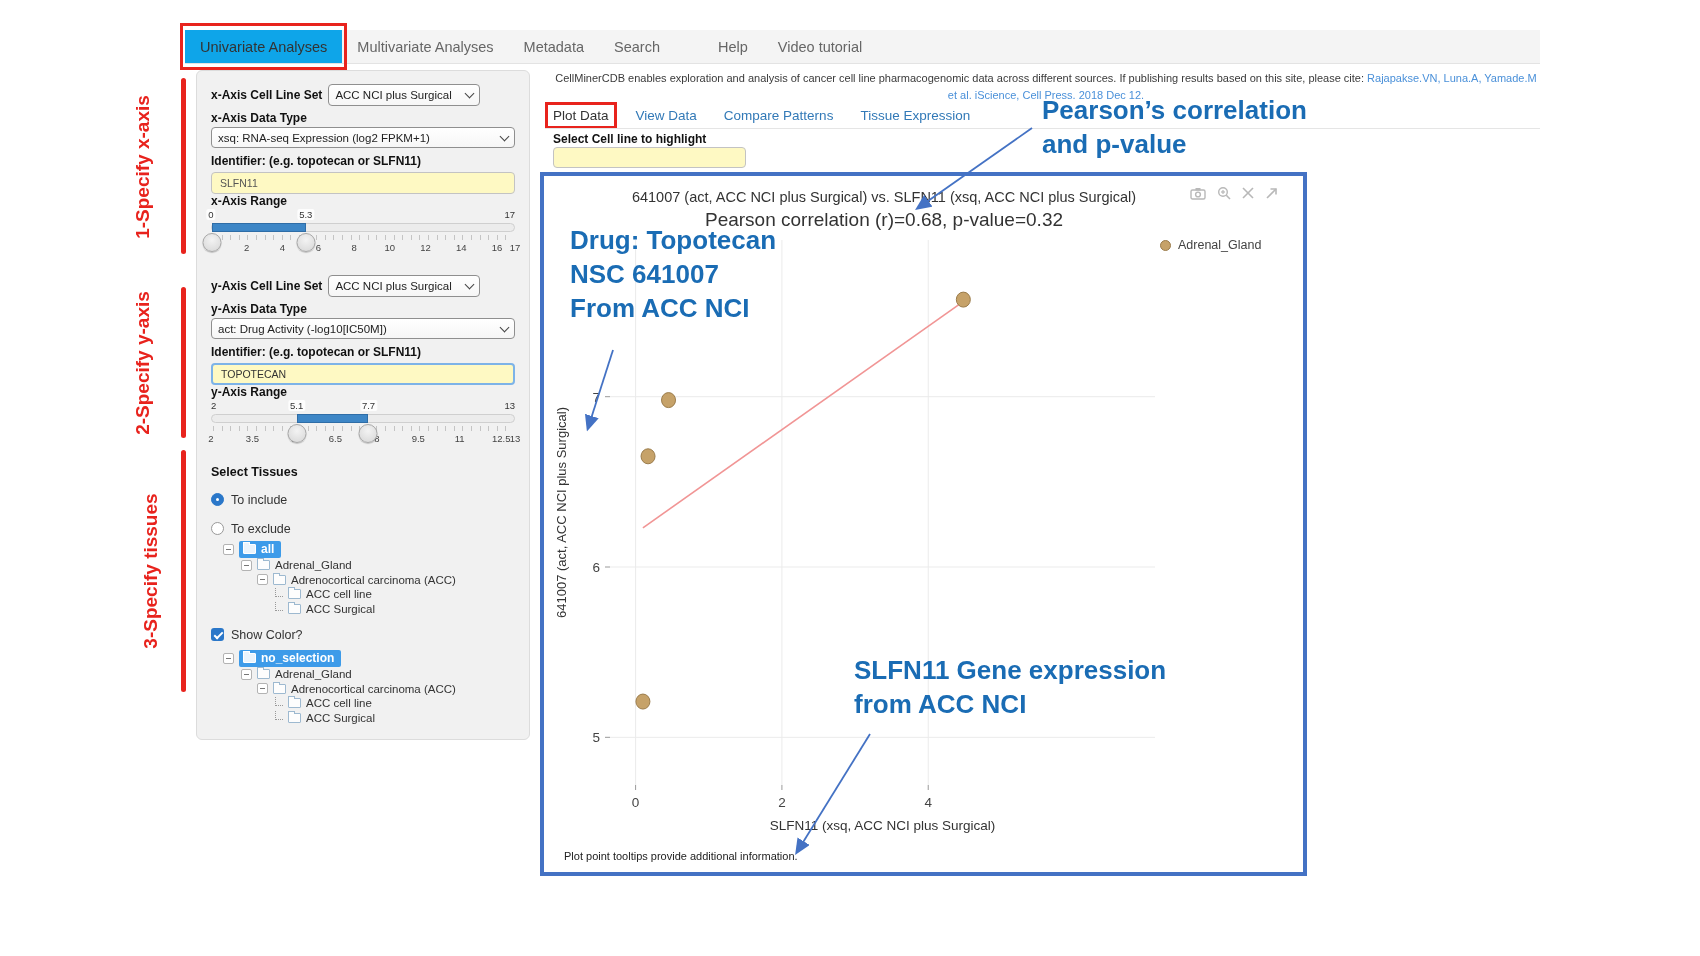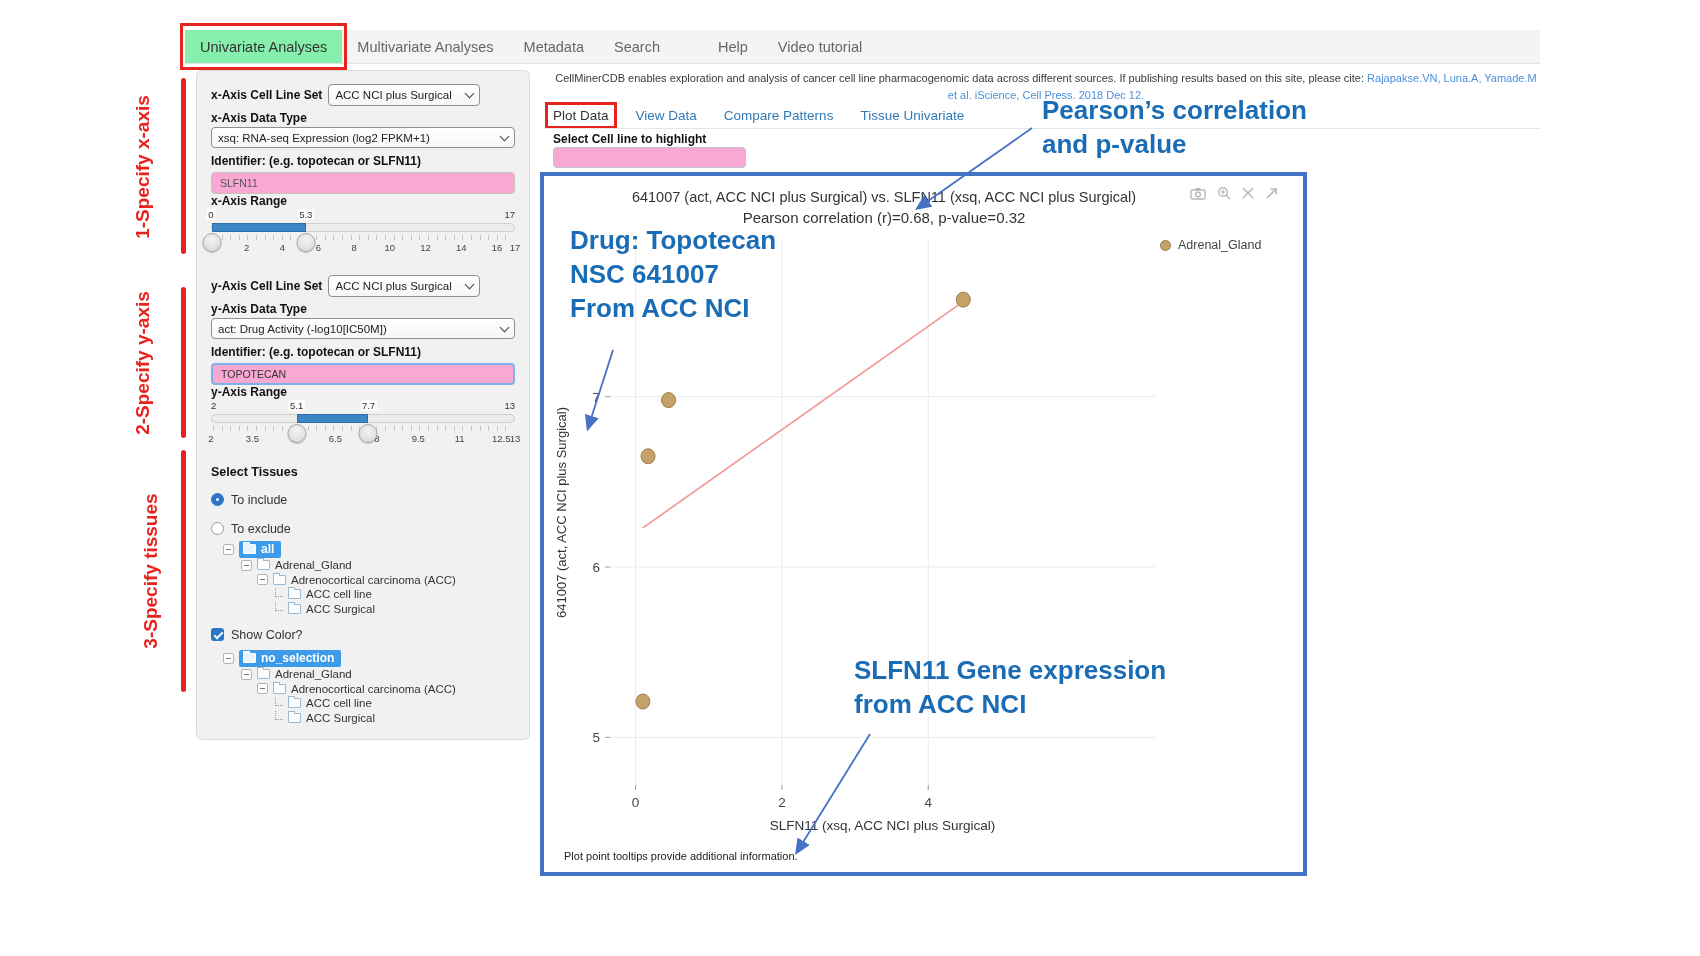--- a/index.html
+++ b/index.html
@@ -3,42 +3,42 @@
 <meta charset="utf-8">
 <style>
   * { box-sizing: border-box; margin: 0; padding: 0; }
   html,body { width:1700px; height:956px; background:#fff; font-family:"Liberation Sans",sans-serif; overflow:hidden; position:relative; }
 
   
   .navbar { position:absolute; left:185px; top:30px; width:1355px; height:34px;
             background:#f4f4f4; border-bottom:1px solid #e3e3e3; display:flex; align-items:stretch;
             font-size:14.5px; color:#666; }
   .nav-item { display:flex; align-items:center; padding:0 15px; cursor:default; white-space:nowrap; }
-  .nav-item.active { background:#86efac; color:#333; position:relative; }
+  .nav-item.active { background:#0ea5e9; color:#333; position:relative; }
   .nav-item.active::after { content:""; position:absolute; left:-5px; right:-5px; top:-7px; bottom:-7px;
                             border:3px solid #e8231d; pointer-events:none; }
   .nav-gap { width:28px; }
 
   
   .bracket { position:absolute; left:181px; width:5px; background:#e8231d; border-radius:3px; z-index:4; }
   .vlabel { position:absolute; width:170px; text-align:center; color:#e8231d; font-weight:bold;
             font-size:19px; transform:rotate(-90deg); white-space:nowrap; z-index:4; }
 
   
   .panel { position:absolute; left:196px; top:70px; width:334px; background:#f1f1f1;
            border:1px solid #dcdcdc; border-radius:6px; padding:12px 14px 14px 14px; font-size:12px; color:#222; }
   .lbl { font-weight:bold; font-size:12px; color:#111; }
   .row-inline { display:flex; align-items:center; gap:6px; height:24px; }
   .sel { display:inline-flex; align-items:center; justify-content:space-between; background:linear-gradient(#fff,#f6f6f6);
          border:1px solid #8f8f8f; border-radius:4px; padding:2px 6px; font-size:11.5px; color:#222; height:22px; }
   .sel.small { width:152px; }
   .sel.wide { width:100%; margin-top:2px; height:21px; }
   .chev { width:7px; height:7px; border-right:1.6px solid #444; border-bottom:1.6px solid #444;
           transform:rotate(45deg); margin-left:6px; margin-top:-3px; flex:none; }
-  .inp { background:#f9a8d4; border:1px solid #c3c3c3; border-radius:4px; padding:3px 8px; font-size:10.5px;
+  .inp { background:#fef9c3; border:1px solid #c3c3c3; border-radius:4px; padding:3px 8px; font-size:10.5px;
          color:#555; width:100%; height:22px; font-family:"Liberation Sans",sans-serif; }
   .inp.focus { border:2px solid #7db3e8; color:#333; }
   .mt4{margin-top:4px}.mt6{margin-top:6px}.mt12{margin-top:0}.mt20{margin-top:20px}
 
   
   .slider { position:relative; height:45px; margin-top:1px; }
   .sl-bubble { position:absolute; top:0; font-size:9.5px; color:#333; transform:translateX(-50%); background:#fdfdfd; padding:0 2px; border-radius:2px; }
   .sl-end { position:absolute; top:0; font-size:9.5px; color:#333; }
   .sl-track { position:absolute; top:14px; left:0; right:0; height:9px; background:#ececec;
               border:1px solid #cfcfcf; border-radius:5px; }
@@ -91,21 +91,21 @@
   .tabs-sep { position:absolute; left:545px; top:128px; width:995px; border-top:1px solid #e5e5e5; }
   .hi-label { position:absolute; left:553px; top:132px; font-size:12px; font-weight:bold; color:#111; }
   .hi-input { position:absolute; left:553px; top:147px; width:193px; height:21px; }
 
   
   .plotbox { position:absolute; left:540px; top:172px; width:767px; height:704px;
              border:4px solid #4472c4; background:#fff; }
   .plot-title { position:absolute; left:0; top:13px; width:680px; text-align:center;
                 font-size:14.5px; color:#333; }
   .plot-sub { position:absolute; left:0; top:33px; width:680px; text-align:center;
-              font-size:15px; color:#333; }
+              font-size:19px; color:#333; }
   .modebar { position:absolute; top:10px; right:24px; display:flex; gap:11px; align-items:center; }
   .modebar svg { display:block; }
   .legend { position:absolute; left:616px; top:62px; display:flex; align-items:center; gap:7px;
             font-size:12.5px; color:#444; }
   .legend-dot { width:11px; height:11px; border-radius:50%; background:#c6a269; border:1px solid #9b7c4b; flex:none; }
   .plot-note { position:absolute; left:20px; bottom:10px; font-size:11px; color:#222; }
   .blue-ann { font-size:26px; font-weight:bold; color:#1a6cb4; line-height:1.3; white-space:nowrap; }
   .blue-ann span { display:block; }
   .ann-drug { position:absolute; left:26px; top:48px; }
   .ann-gene { position:absolute; left:310px; top:478px; }
@@ -303,21 +303,21 @@
 
 <div class="citation">
   <span>CellMinerCDB enables exploration and analysis of cancer cell line pharmacogenomic data across different sources. If publishing results based on this site, please cite: </span><a href="#" class="link">Rajapakse.VN, Luna.A, Yamade.M</a><br>
   <a href="#" class="link">et al. iScience, Cell Press. 2018 Dec 12.</a>
 </div>
 
 <div class="tabs">
   <span class="tab active">Plot Data</span>
   <span class="tab">View Data</span>
   <span class="tab">Compare Patterns</span>
-  <span class="tab">Tissue Univariate</span>
+  <span class="tab">Tissue Expression</span>
 </div>
 <div class="tabs-sep"></div>
 
 <div class="hi-label">Select Cell line to highlight</div>
 <input class="inp hi-input" value="" style="">
 
 <div class="blue-ann ann-pearson">
   <span>Pearson’s correlation</span>
   <span>and p-value</span>
 </div>

